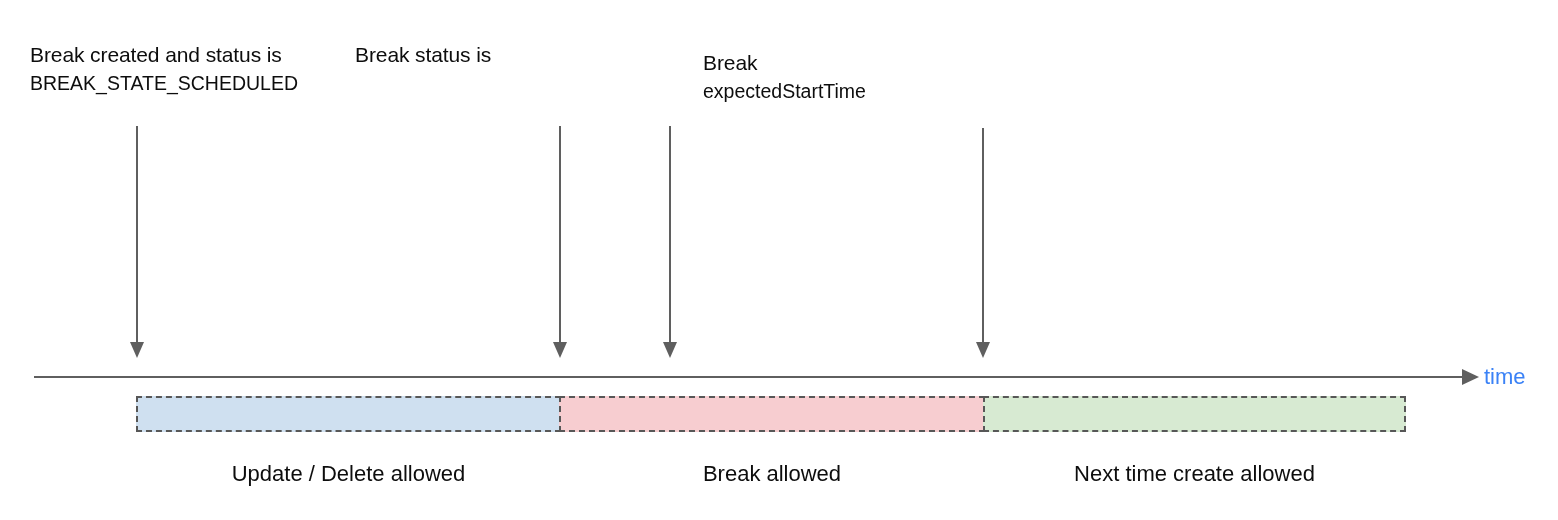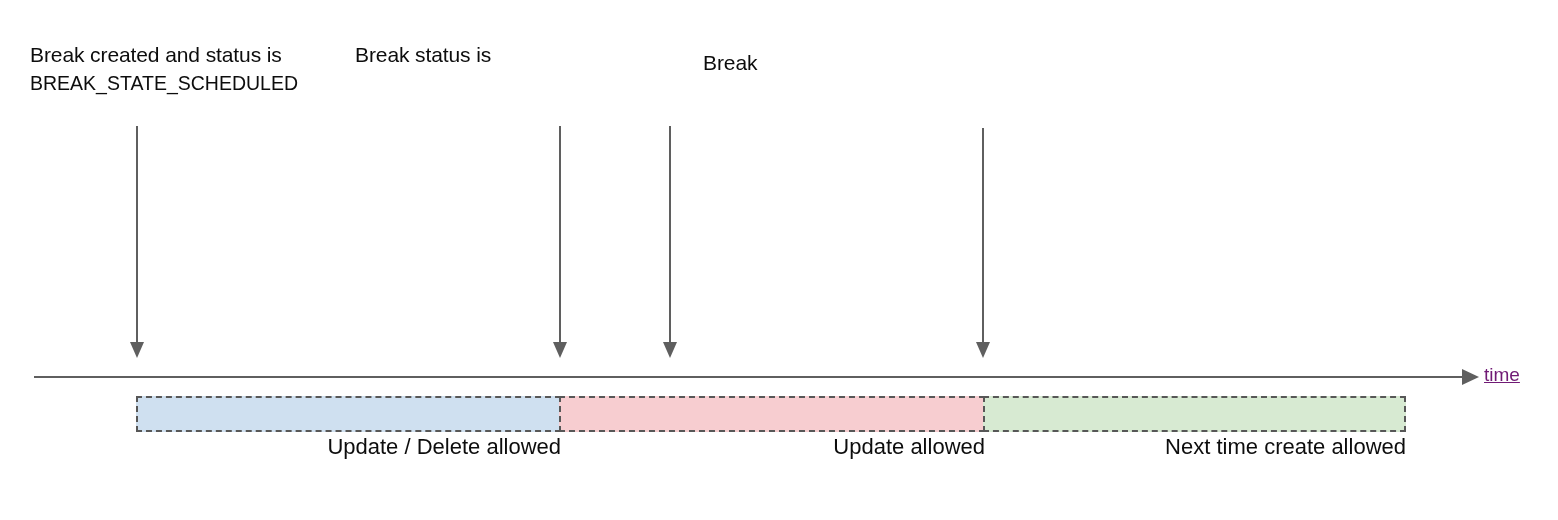--- a/index.html
+++ b/index.html
@@ -83,43 +83,42 @@
     width: 0;
     height: 0;
     border-top: 8px solid transparent;
     border-bottom: 8px solid transparent;
     border-left: 17px solid #5f5f5f;
   }
   #axis-label {
     position: absolute;
     left: 1484px;
     top: 364px;
-    font-size: 19px;
-    color: #701a75;
-    text-decoration: underline;
+    font-size: 22px;
+    color: #3b82f6;
   }
 
   
   .phase-bar {
     position: absolute;
     top: 396px;
     height: 36px;
     box-sizing: border-box;
     border: 2px dashed #575757;
   }
   #phase-0 { left: 136px; width: 425px; background: #cfe0f0; }
   #phase-1 { left: 559px; width: 426px; background: #f7cdd0; }
   #phase-2 { left: 983px; width: 423px; background: #d7ead2; }
 
   
   .phase-caption {
     position: absolute;
-    top: 434px;
+    top: 461px;
     font-size: 22px;
-    text-align: right;
+    text-align: center;
     color: #0d0d0d;
     white-space: nowrap;
   }
   #caption-0 { left: 136px; width: 425px; }
   #caption-1 { left: 559px; width: 426px; }
   #caption-2 { left: 983px; width: 423px; }
 </style>
 </head>
 <body>
 
@@ -129,20 +128,21 @@
     <span class="ann-line">Break created and status is</span>
     <span class="ann-line mono">BREAK_STATE_SCHEDULED</span>
   </div>
 
   <div class="annotation" id="ann-1">
     <span class="ann-line">Break status is</span>
   </div>
 
   <div class="annotation" id="ann-2">
     <span class="ann-line">Break</span>
+    <span class="ann-line mono">expectedStartTime</span>
   </div>
 
   <div class="annotation" id="ann-3">
   </div>
 
   <div class="v-arrow" style="left:130px; top:126px; height:232px;">
     <div class="stem" style="height:216px;"></div>
     <div class="head" style="top:216px;"></div>
   </div>
 
@@ -163,16 +163,16 @@
 
   <div id="axis-line"></div>
   <div id="axis-head"></div>
   <div id="axis-label">time</div>
 
   <div class="phase-bar" id="phase-0"></div>
   <div class="phase-bar" id="phase-1"></div>
   <div class="phase-bar" id="phase-2"></div>
 
   <div class="phase-caption" id="caption-0">Update / Delete allowed</div>
-  <div class="phase-caption" id="caption-1">Update allowed</div>
+  <div class="phase-caption" id="caption-1">Break allowed</div>
   <div class="phase-caption" id="caption-2">Next time create allowed</div>
 
 </div>
 
 </body></html>

